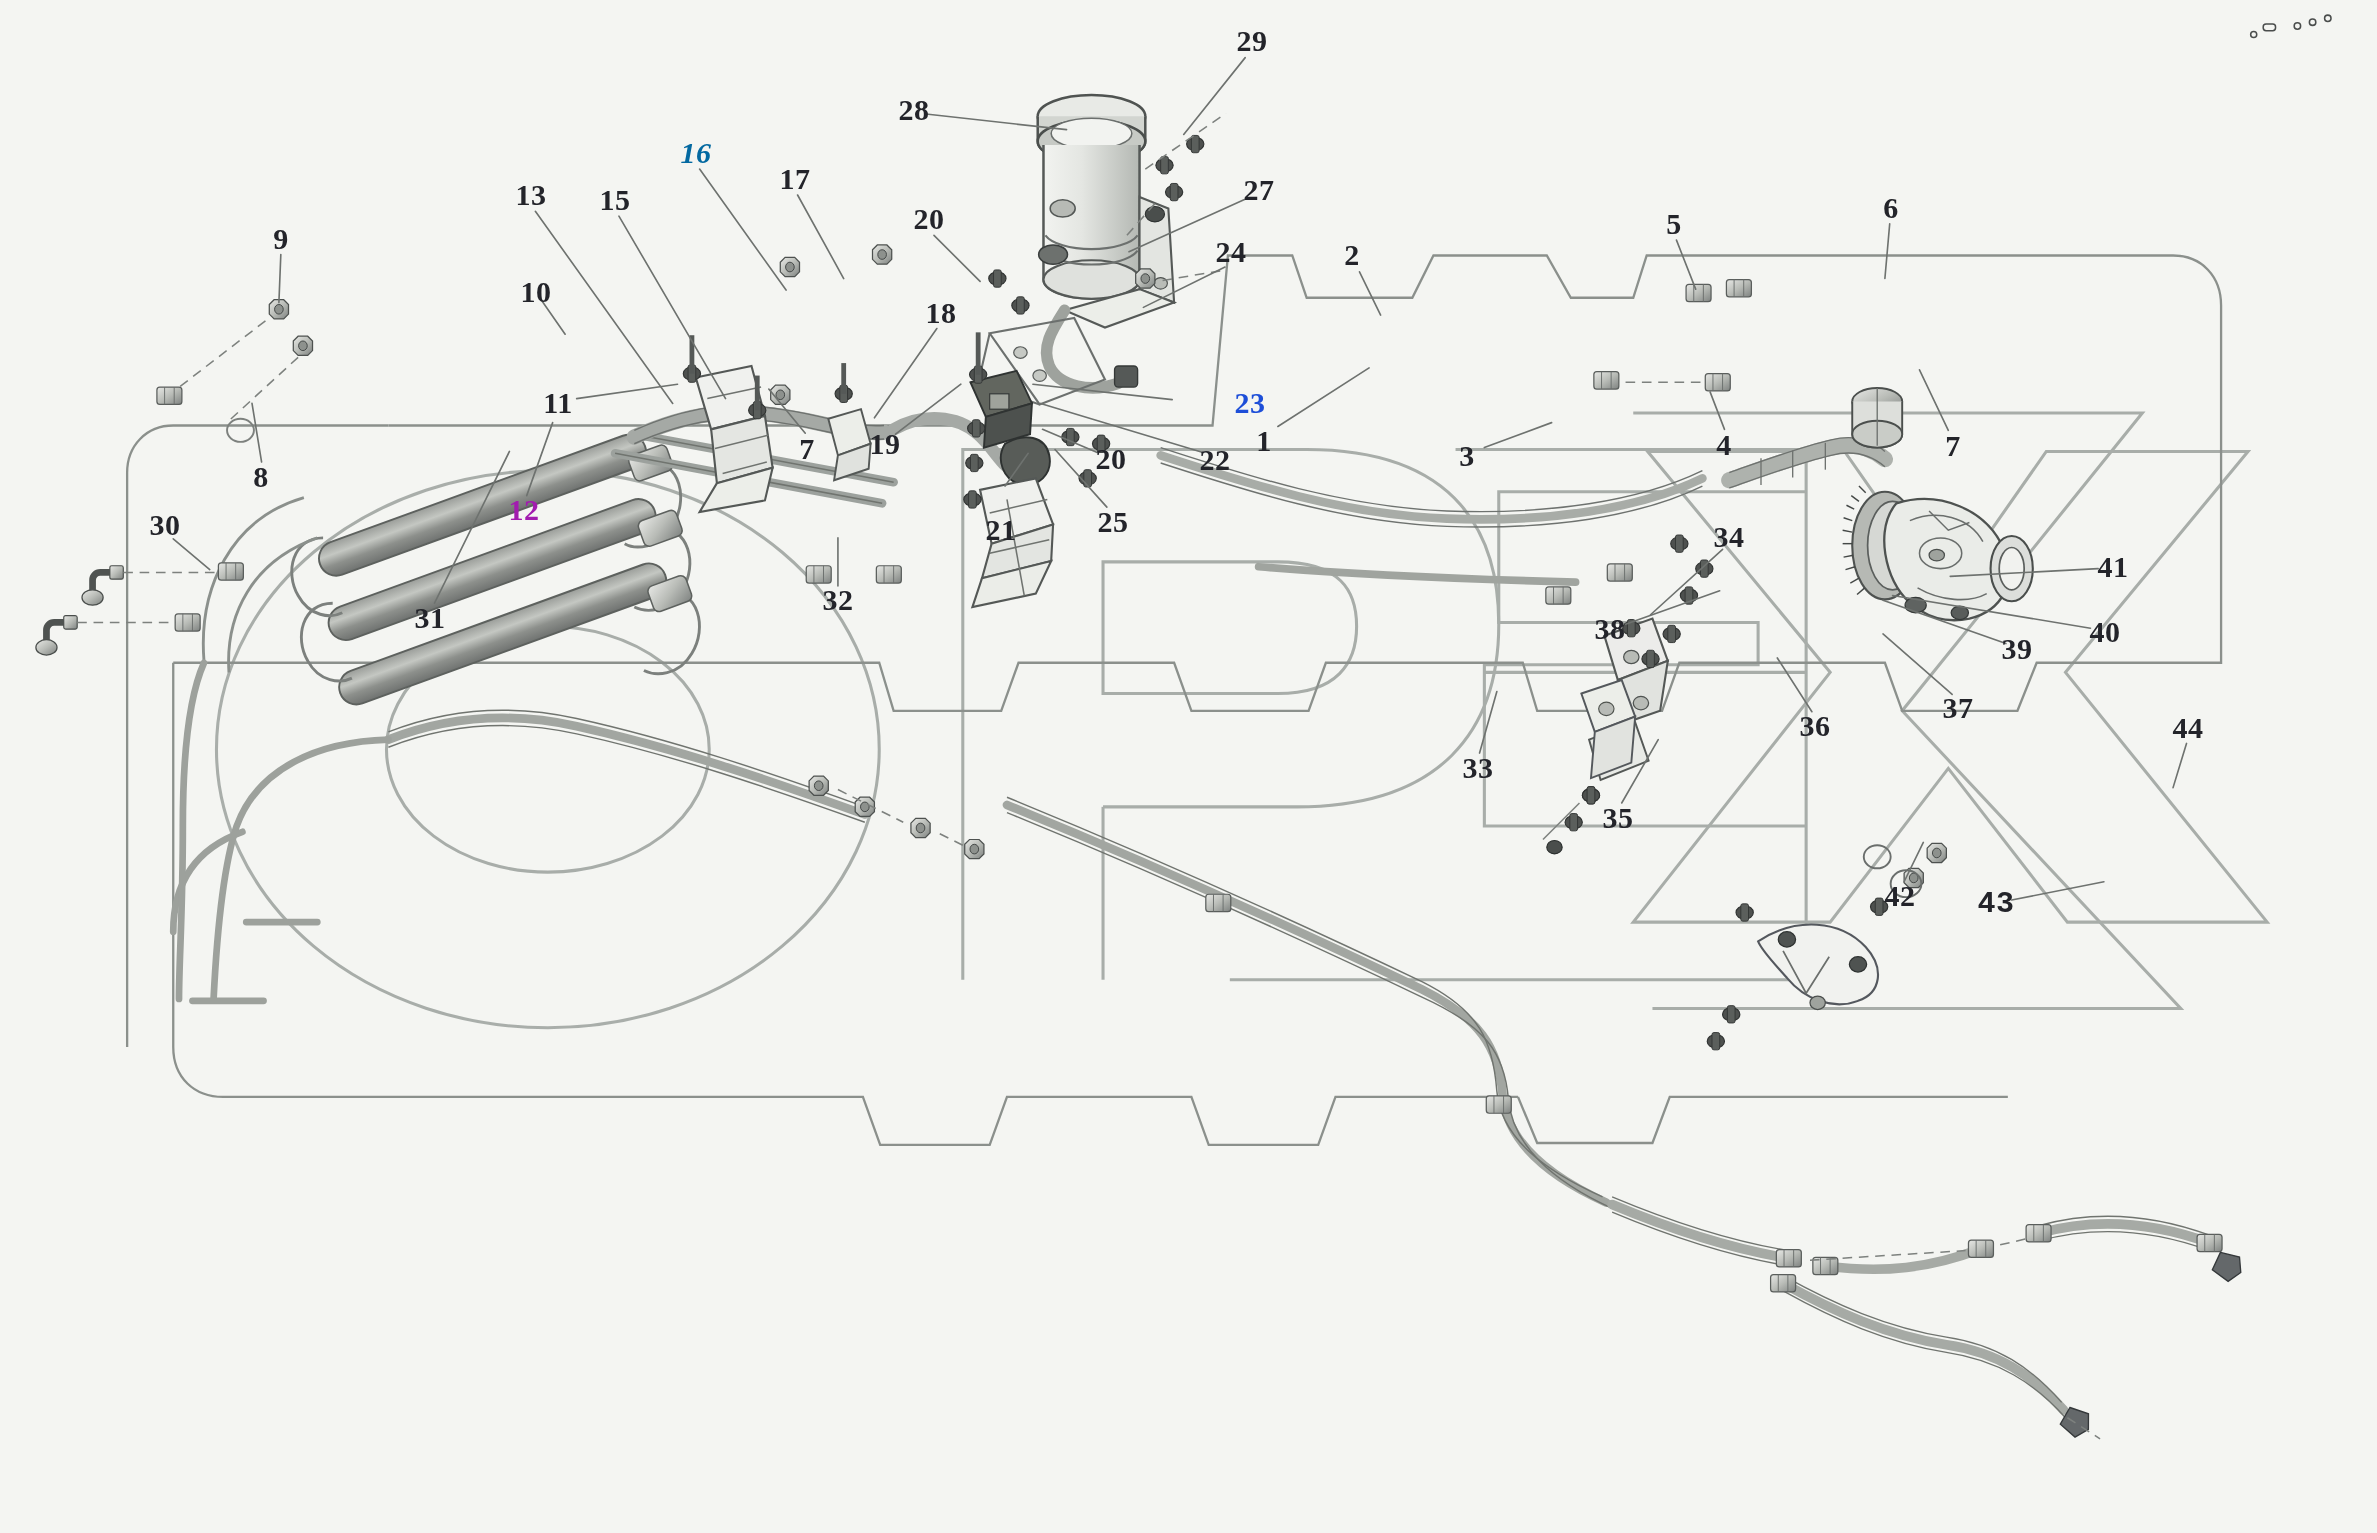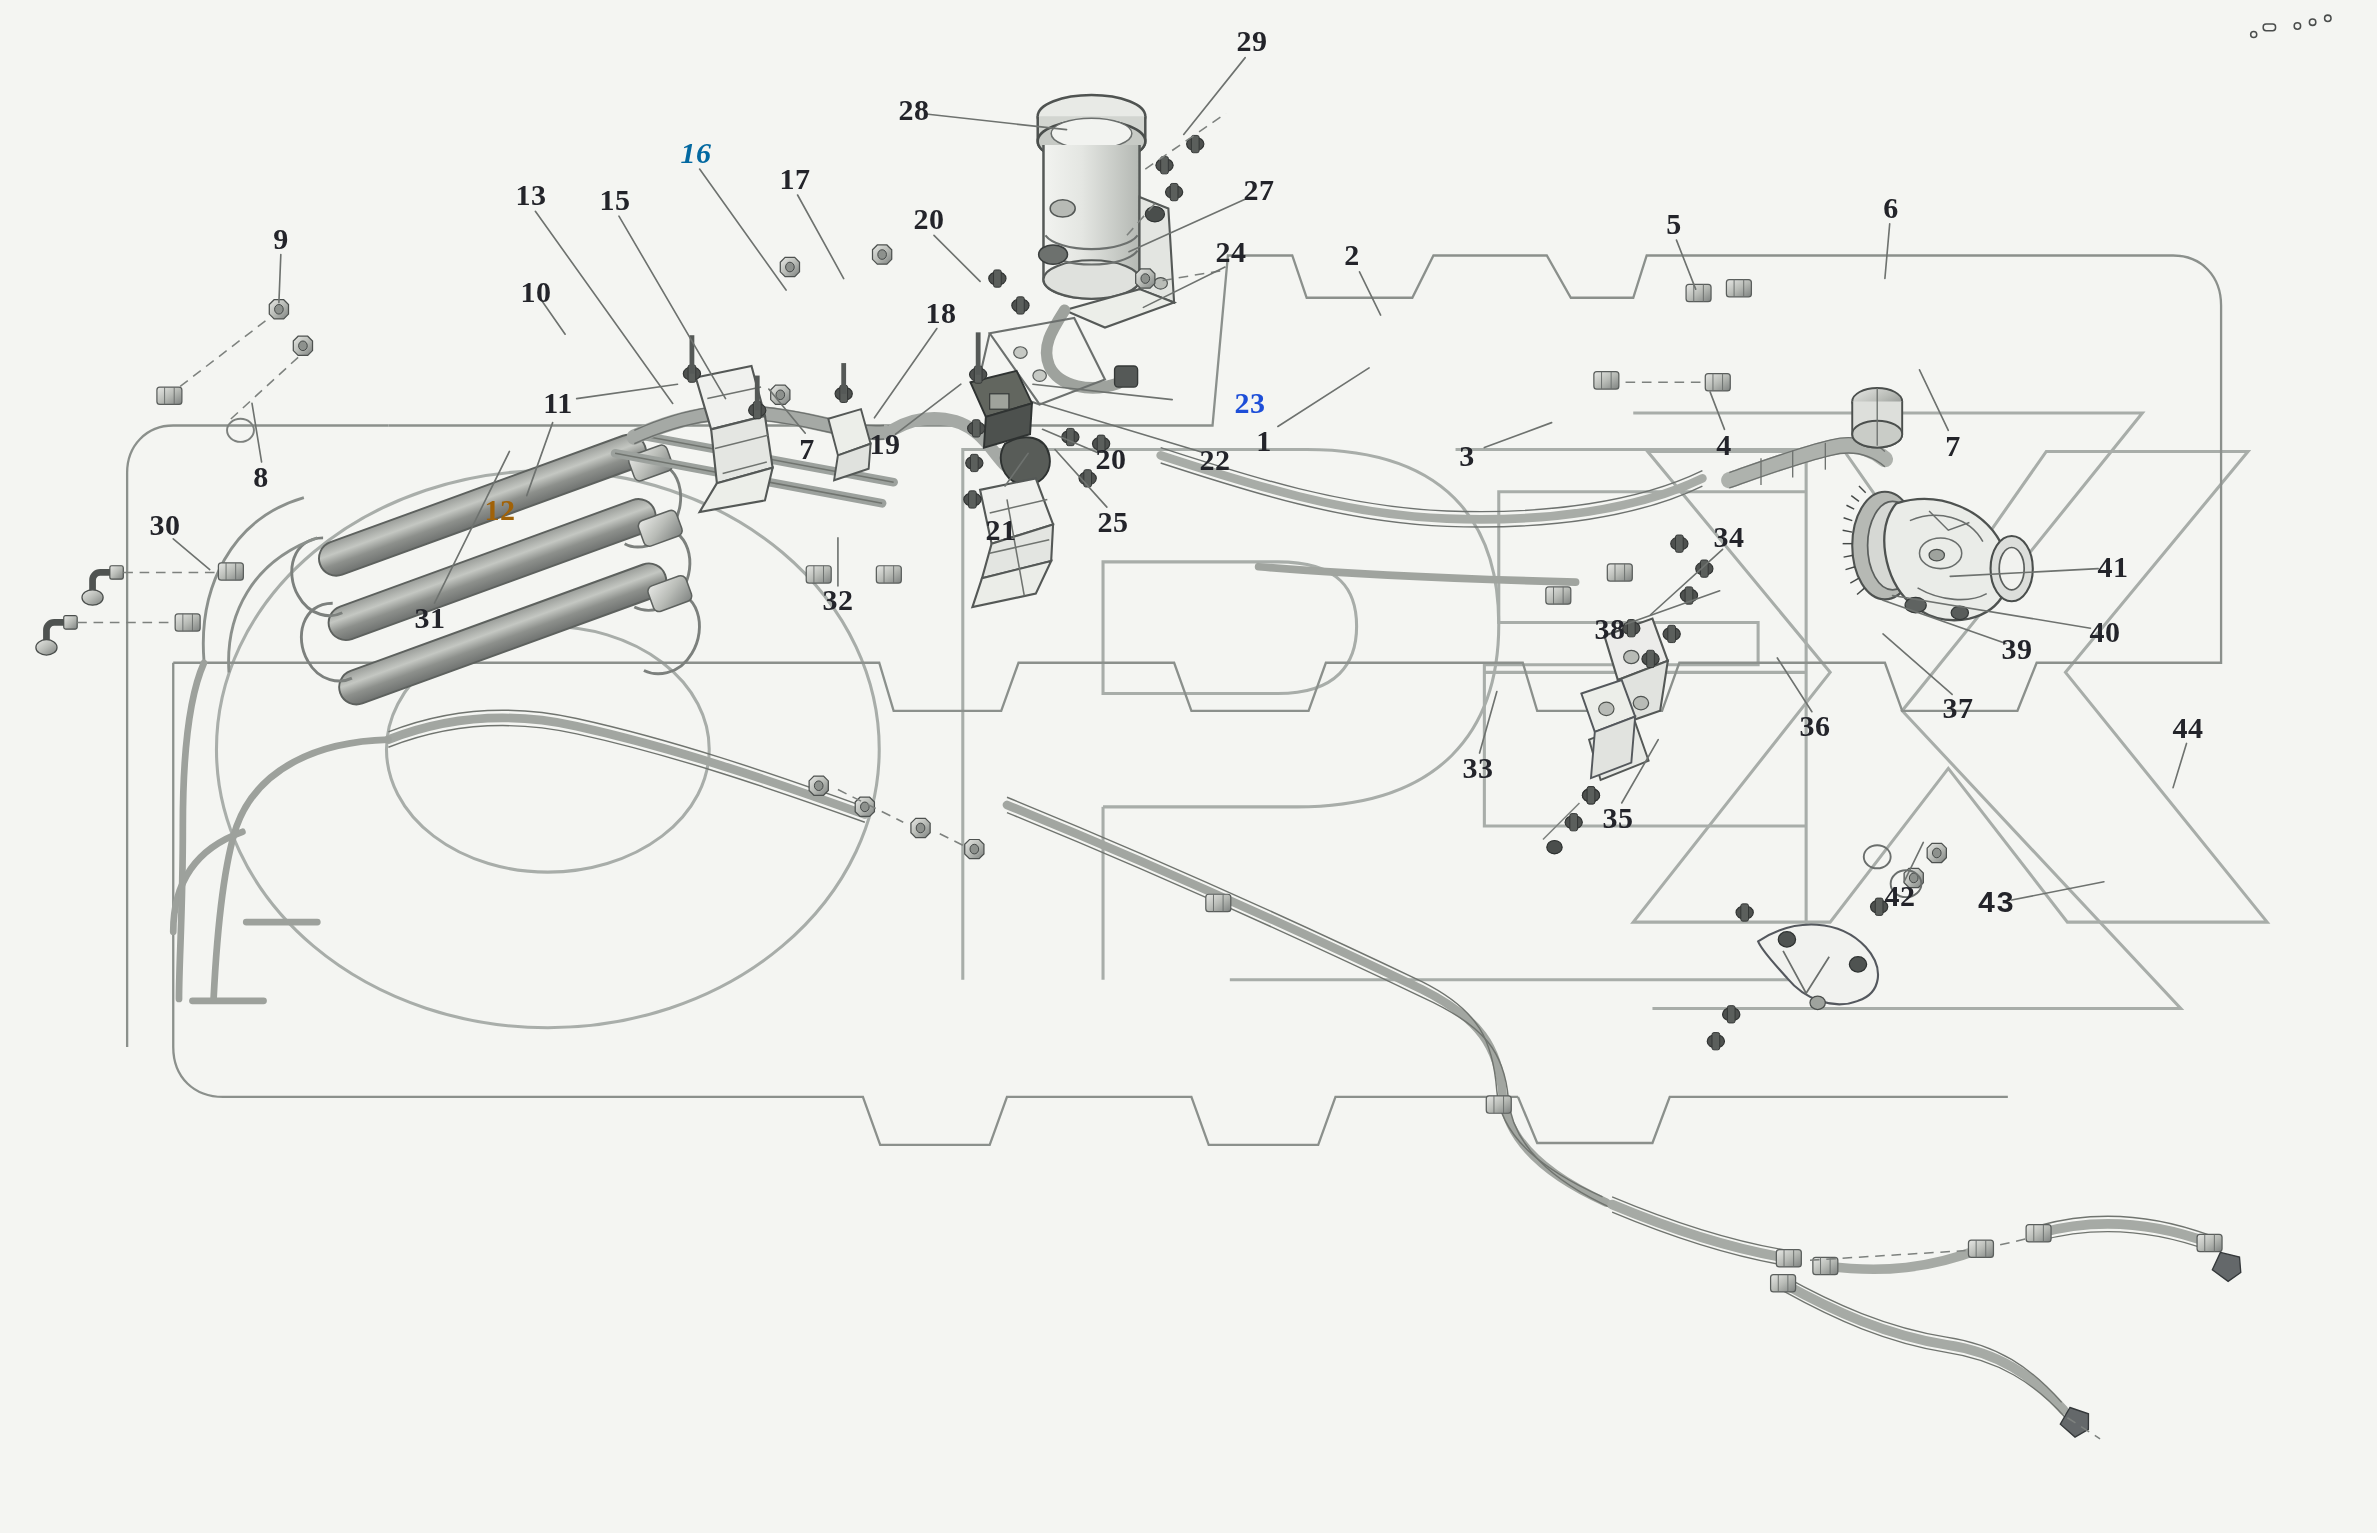--- a/index.html
+++ b/index.html
@@ -554,21 +554,21 @@
       <div class="callout" style="left: 1352px; top: 255px; color: rgb(35, 36, 42);">2</div>
       <div class="callout" style="left: 1467px; top: 456px; color: rgb(35, 36, 42);">3</div>
       <div class="callout" style="left: 1724px; top: 445px; color: rgb(35, 36, 42);">4</div>
       <div class="callout" style="left: 1674px; top: 224px; color: rgb(35, 36, 42);">5</div>
       <div class="callout" style="left: 1891px; top: 208px; color: rgb(35, 36, 42);">6</div>
       <div class="callout" style="left: 1953px; top: 446px; color: rgb(35, 36, 42);">7</div>
       <div class="callout" style="left: 261px; top: 477px; color: rgb(35, 36, 42);">8</div>
       <div class="callout" style="left: 281px; top: 239px; color: rgb(35, 36, 42);">9</div>
       <div class="callout" style="left: 536px; top: 292px; color: rgb(35, 36, 42);">10</div>
       <div class="callout" style="left: 558px; top: 403px; color: rgb(35, 36, 42);">11</div>
-      <div class="callout" style="left: 500px; top: 510px; color: #a16207;">12</div>
+      <div class="callout" style="left: 524px; top: 510px; color: #a21caf;">12</div>
       <div class="callout" style="left: 531px; top: 195px; color: rgb(35, 36, 42);">13</div>
       <div class="callout" style="left: 807px; top: 449px; color: rgb(35, 36, 42);">7</div>
       <div class="callout" style="left: 615px; top: 200px; color: rgb(35, 36, 42);">15</div>
       <div class="callout" style="left: 696px; top: 153px; color: #0369a1; font-style: italic;">16</div>
       <div class="callout" style="left: 795px; top: 179px; color: rgb(35, 36, 42);">17</div>
       <div class="callout" style="left: 941px; top: 313px; color: rgb(35, 36, 42);">18</div>
       <div class="callout" style="left: 885px; top: 444px; color: rgb(35, 36, 42);">19</div>
       <div class="callout" style="left: 929px; top: 219px; color: rgb(35, 36, 42);">20</div>
       <div class="callout" style="left: 1001px; top: 501px; color: rgb(35, 36, 42); margin-top: 29px;">21</div>
       <div class="callout" style="left: 1215px; top: 460px; color: rgb(35, 36, 42);">22</div>

